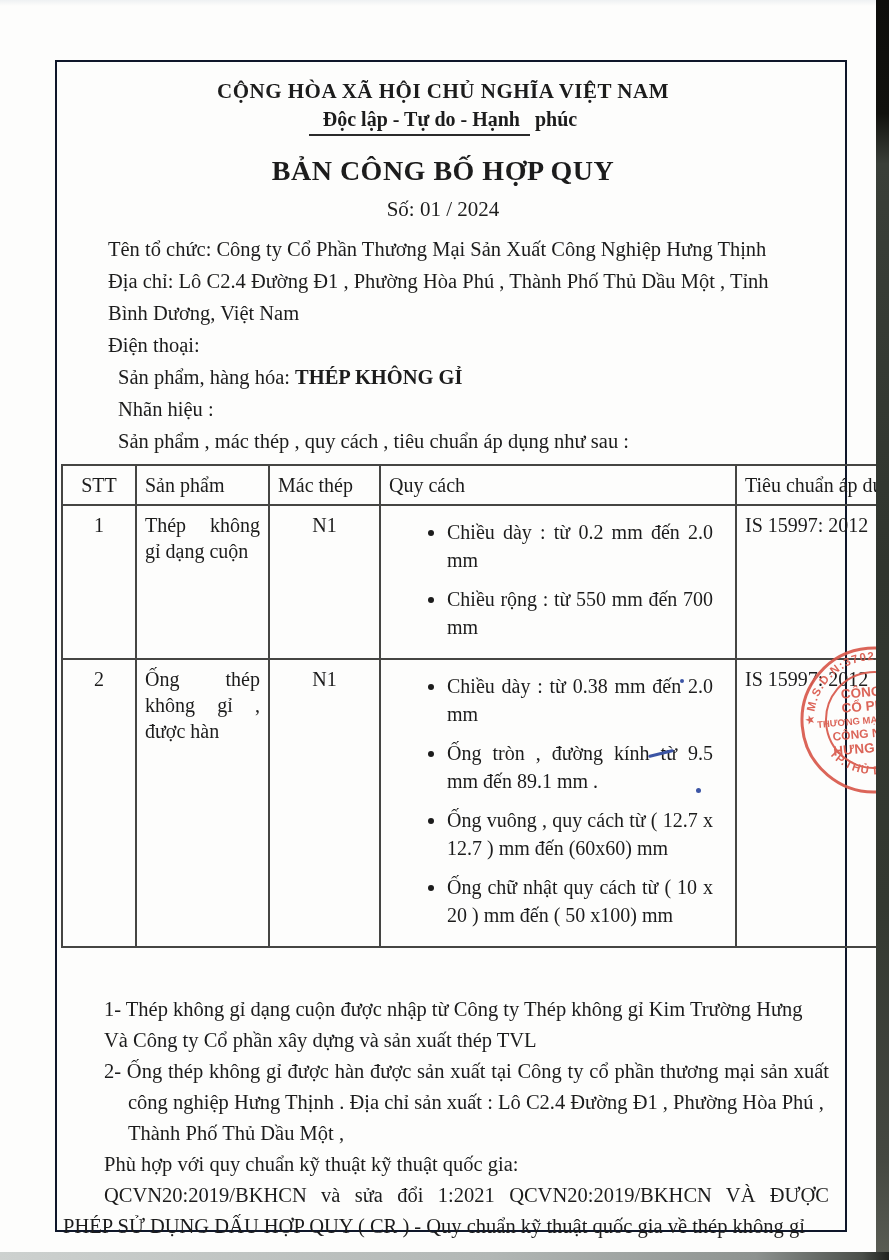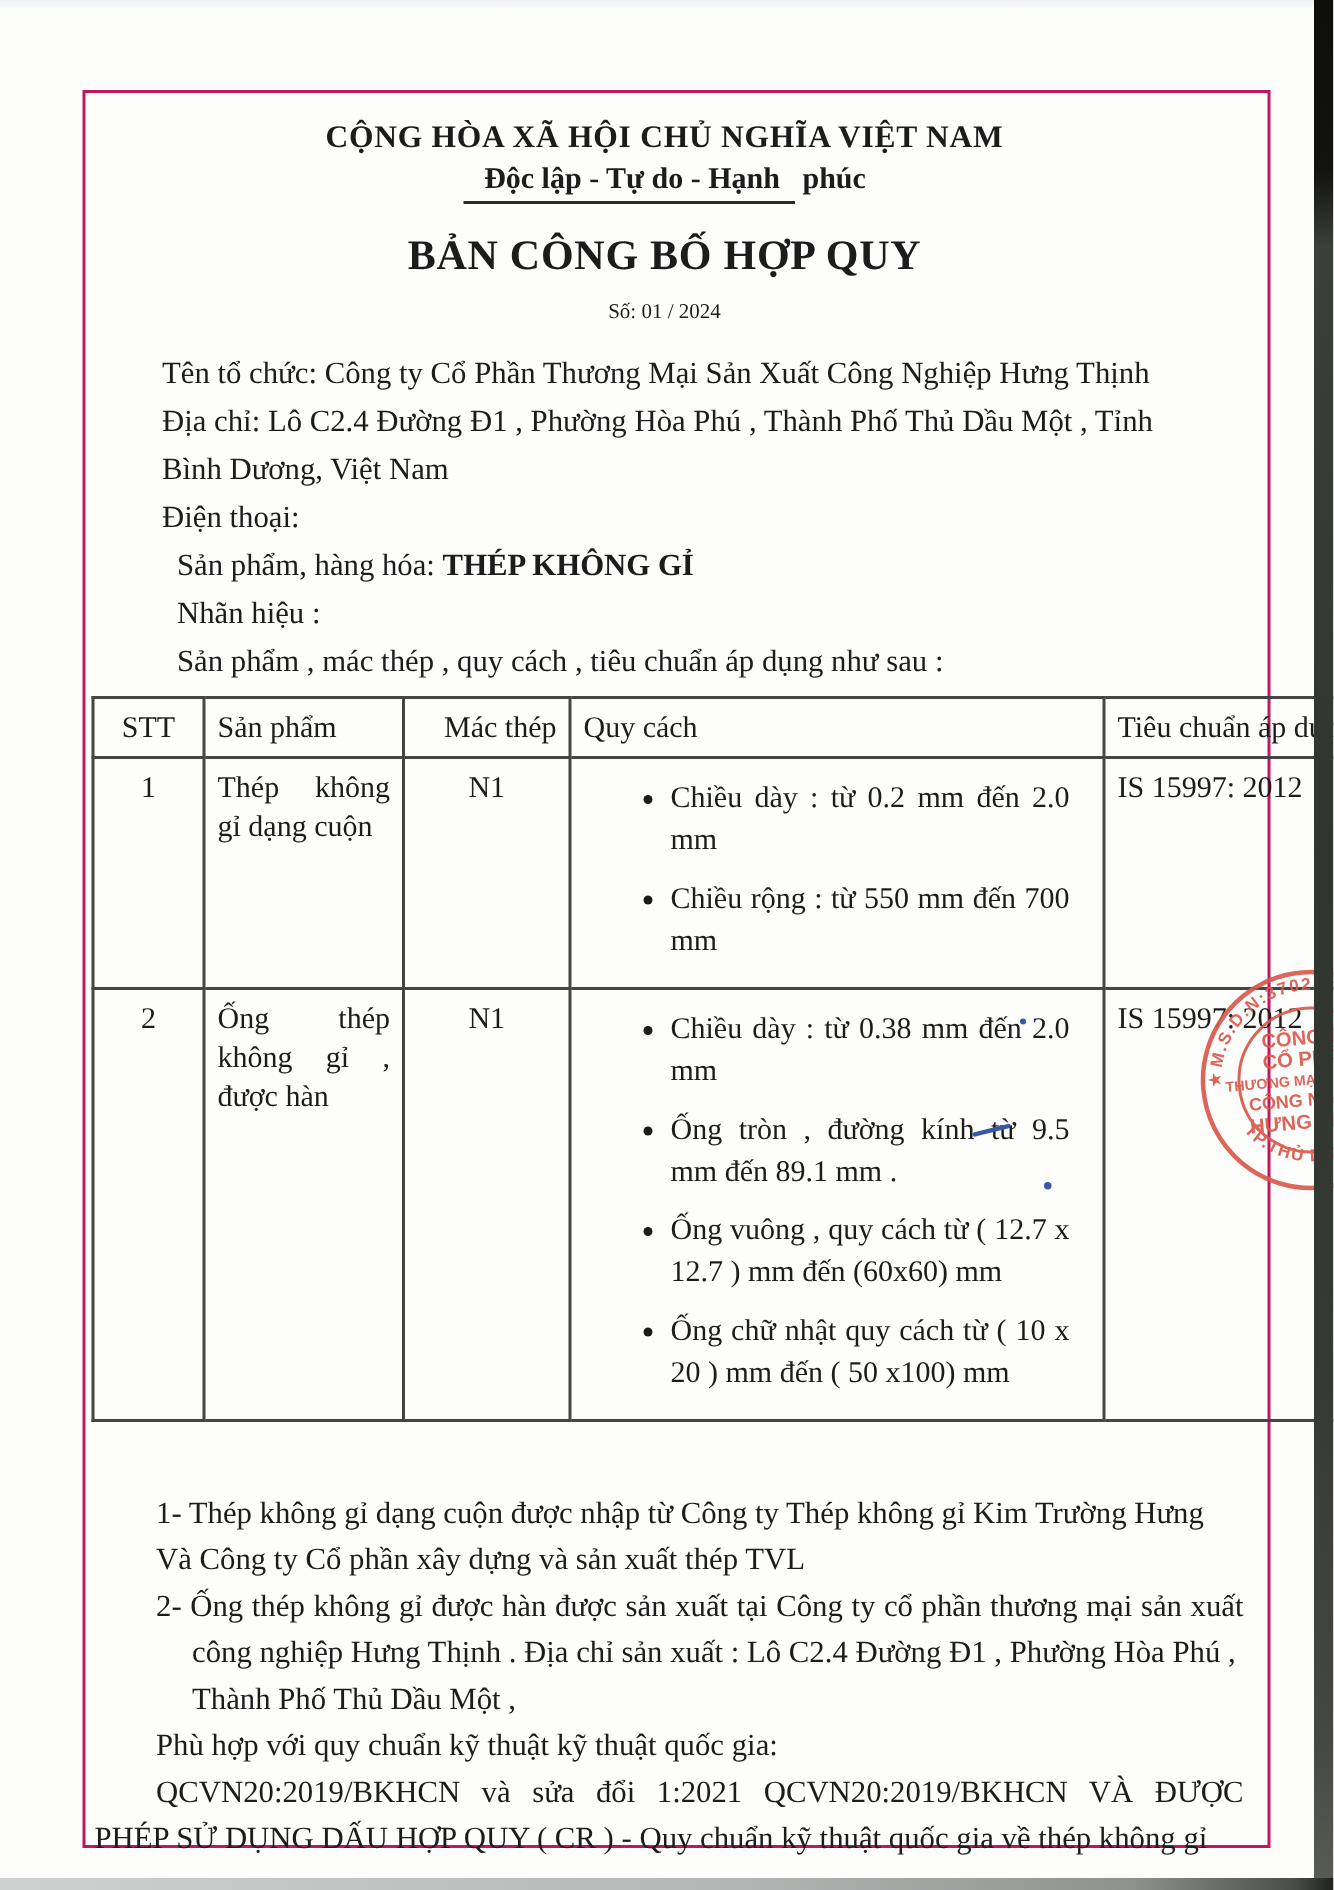--- a/index.html
+++ b/index.html
@@ -5,45 +5,45 @@
   html,body{margin:0;padding:0;background:#e8e8e8;}
   .page{
     position:relative;width:889px;height:1260px;background:#fdfdfc;
     overflow:hidden;font-family:"Liberation Serif","DejaVu Serif",serif;
     color:#1c1c1c;
   }
   .scan-top-haze{position:absolute;left:0;top:0;width:889px;height:6px;
     background:linear-gradient(180deg,#eef1f3,rgba(255,255,255,0));}
   .frame{
     position:absolute;left:55px;top:60px;width:788px;height:1168px;
-    border:2px solid #be185d;background:transparent;
+    border:2px solid #0f172a;background:transparent;
   }
   .inner{position:absolute;left:0;top:0;right:0;bottom:0;padding:0 16px 0 0;}
   .center{text-align:center;}
   .nat1{margin-top:16px;font-size:21px;font-weight:bold;letter-spacing:.5px;line-height:26px;}
   .nat2{margin-top:3px;font-size:20px;font-weight:bold;line-height:24px;}
   .nat2 .ul{border-bottom:2px solid #2b2b2b;padding:0 10px 4px 14px;}
   .doc-title{margin-top:24px;font-size:28px;font-weight:bold;letter-spacing:.5px;line-height:32px;}
-  .doc-num{margin-top:9px;font-size:14px;line-height:26px;}
+  .doc-num{margin-top:9px;font-size:21px;line-height:26px;}
   .body-text{font-size:20.5px;line-height:32px;}
   .org{margin-top:11px;margin-left:51px;}
   .prod{margin-top:0;margin-left:61px;}
   .prod-bold{font-weight:bold;}
   .intro{margin-top:0;margin-left:61px;}
   table.spec{
     border-collapse:collapse;table-layout:fixed;
     margin:7px 2px 0 4px;width:776px;
   }
   table.spec th,table.spec td{
     border:2px solid #454543;font-weight:normal;font-size:20px;
     vertical-align:top;padding:6px 8px;line-height:26px;
   }
   th.c1{width:56px;text-align:center;}
   th.c2{width:115px;text-align:left;border-radius:20px;}
-  th.c3{width:93px;text-align:right;padding-left:12px;margin-left:32px;}
+  th.c3{width:93px;text-align:left;padding-left:12px;margin-left:32px;}
   th.c4{width:338px;text-align:left;padding-left:14px;}
   th.c5{width:164px;text-align:left;padding-left:10px;}
   td.stt{text-align:center;padding-top:12px;}
   td.sp{text-align:justify;padding:12px 10px 6px 12px;line-height:29px;}
   td.mac{text-align:center;padding-top:12px;border-radius:27px;}
   td.qc{padding:4px 6px 4px 0;}
   td.qc ul{margin:6px 0 0 0;padding-left:58px;}
   td.qc li{margin-bottom:11px;text-align:justify;padding-right:14px;line-height:28px;}
   td.tc{padding:12px 4px 6px 10px;line-height:27px;}
   .notes{margin-top:46px;}

